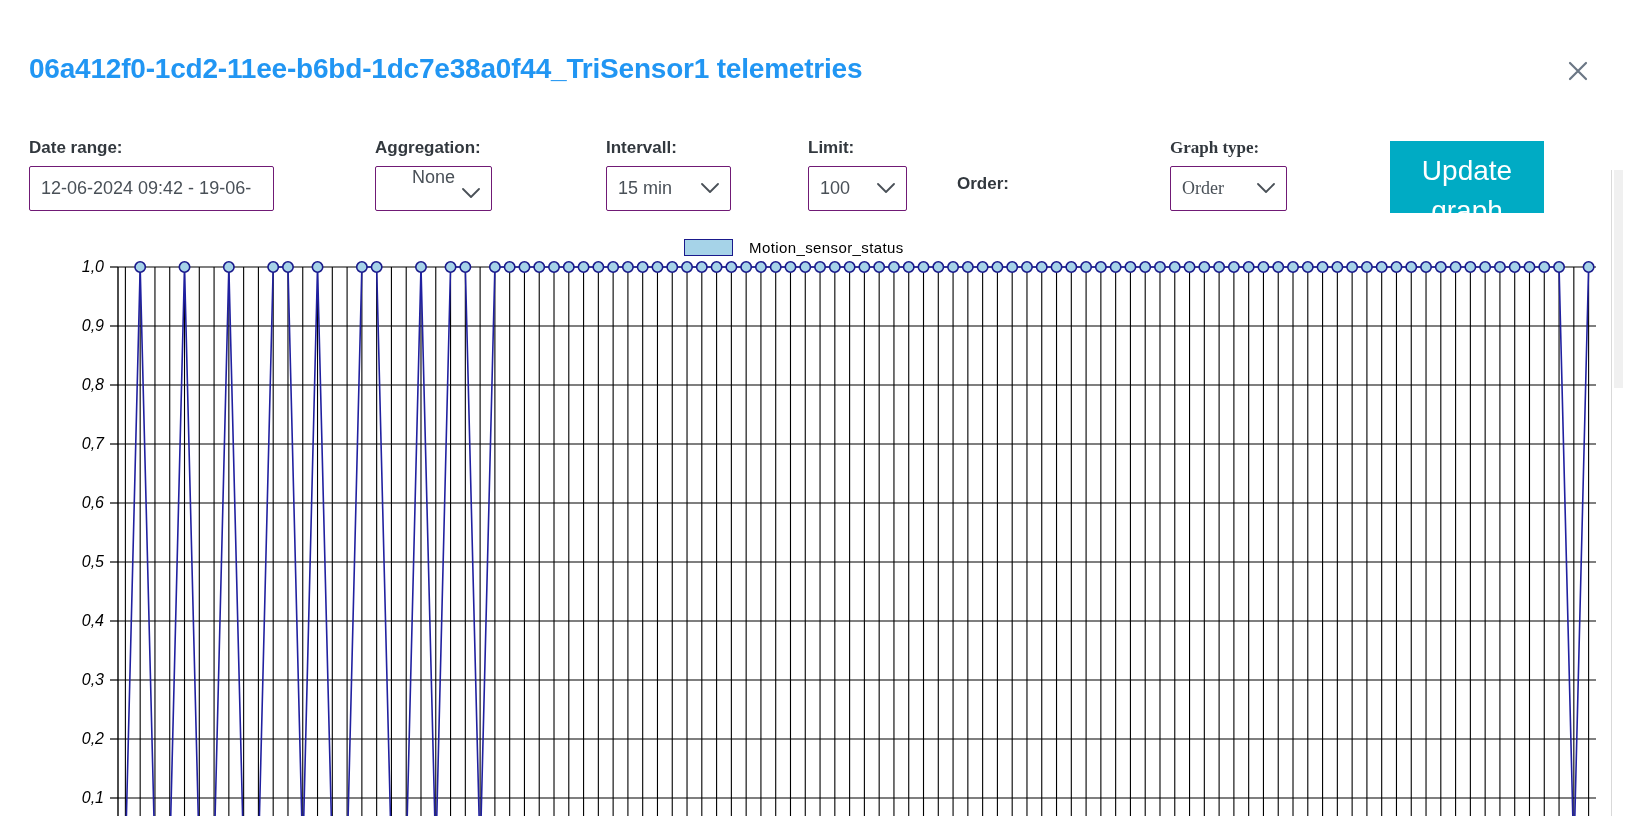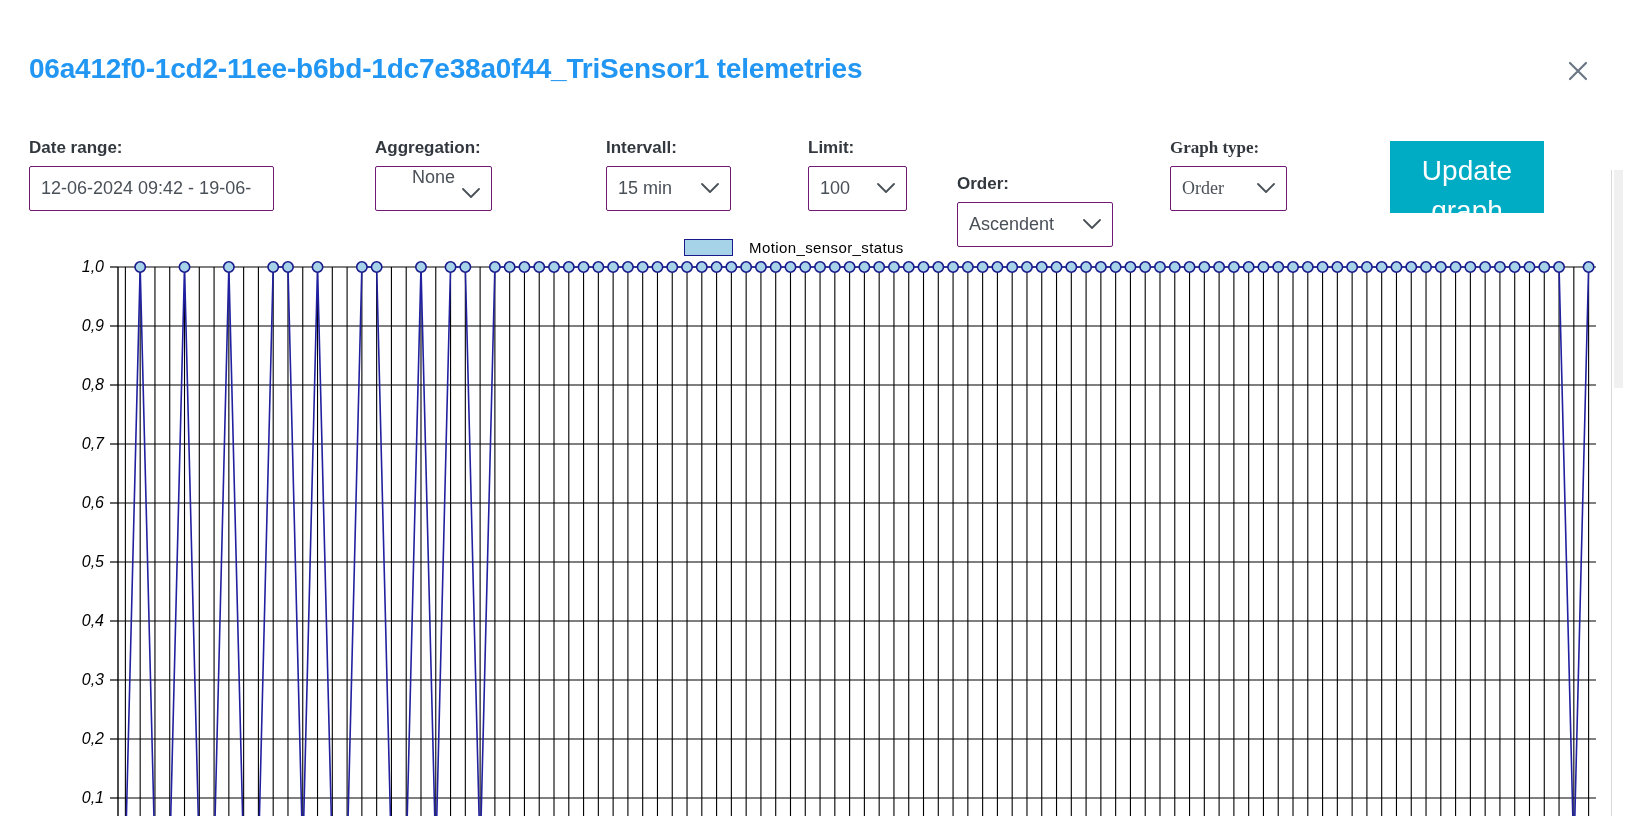--- a/index.html
+++ b/index.html
@@ -229,28 +229,20 @@
         <span class="chev">
           <svg width="18" height="11" viewBox="0 0 18 11">
               <path d="M1 1 L9 9 L17 1" stroke="#495057" stroke-width="1.8" fill="none" stroke-linecap="round" stroke-linejoin="round"></path>
             </svg>
         </span>
       </div>
     </div>
 
     <div class="control-group" id="grp-order">
       <span class="control-label">Order:</span>
-      <div class="control-field">
-        <span class="value">Ascendent</span>
-        <span class="chev">
-          <svg width="18" height="11" viewBox="0 0 18 11">
-              <path d="M1 1 L9 9 L17 1" stroke="#495057" stroke-width="1.8" fill="none" stroke-linecap="round" stroke-linejoin="round"></path>
-            </svg>
-        </span>
-      </div>
     </div>
 
     <div class="control-group" id="grp-graphtype">
       <span class="control-label">Graph type:</span>
       <div class="control-field">
         <span class="value">Order</span>
         <span class="chev">
           <svg width="18" height="11" viewBox="0 0 18 11">
               <path d="M1 1 L9 9 L17 1" stroke="#495057" stroke-width="1.8" fill="none" stroke-linecap="round" stroke-linejoin="round"></path>
             </svg>

